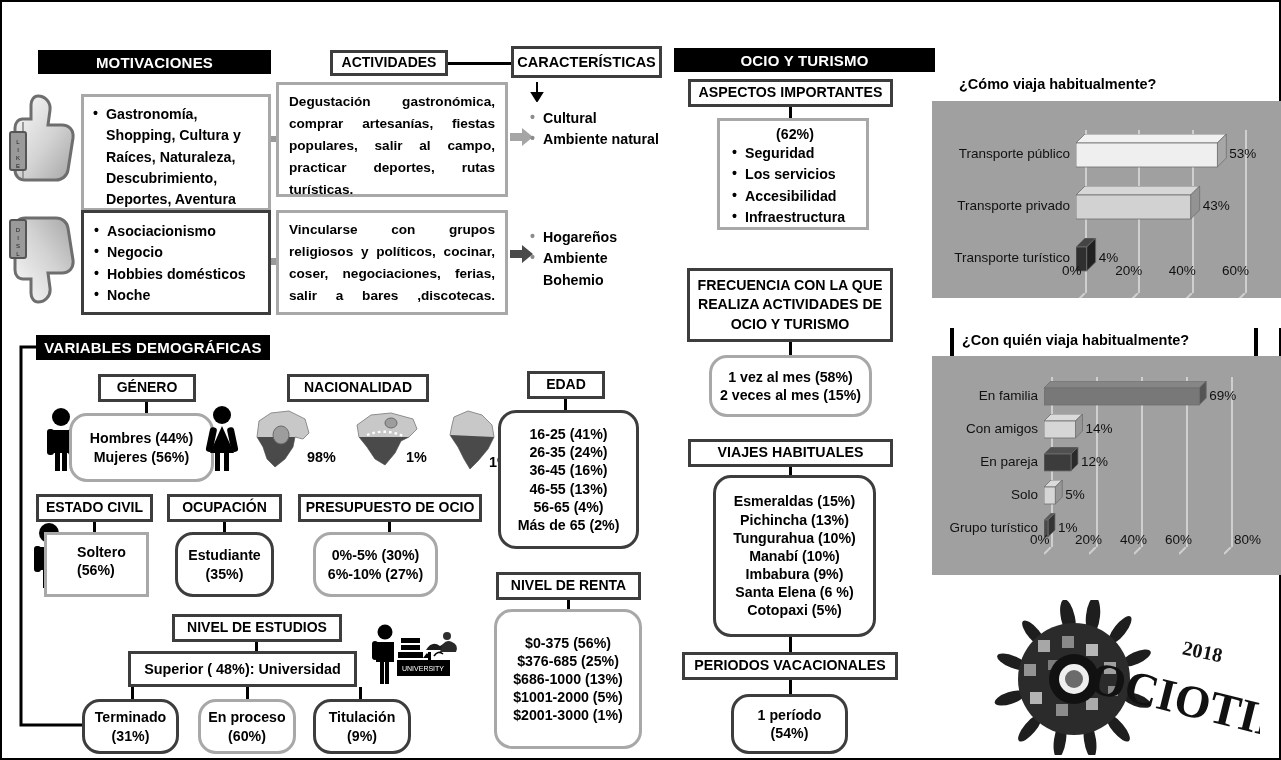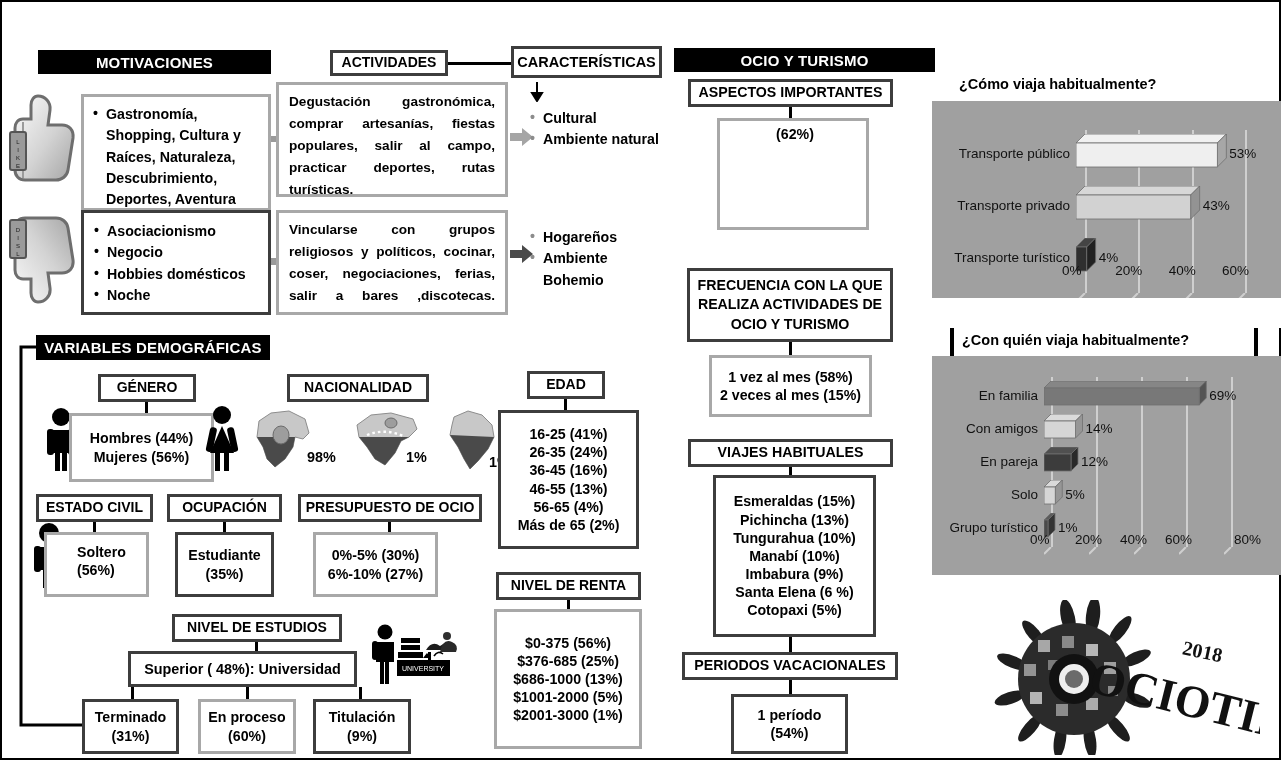--- a/index.html
+++ b/index.html
@@ -16,21 +16,21 @@
   .blackbar{background:#000;color:#fff;font-weight:bold;display:flex;
             align-items:center;justify-content:center;text-align:center;
             letter-spacing:.2px;}
   
   .hbox{border:3px solid #3d3d3d;background:#fff;display:flex;align-items:center;
         justify-content:center;text-align:center;font-weight:bold;line-height:1.12;}
   
   .cbox{border:3px solid #a8a8a8;background:#fff;}
   .cboxd{border:3px solid #3d3d3d;background:#fff;}
   .ctr{display:flex;flex-direction:column;align-items:center;justify-content:center;
-       text-align:center;font-weight:bold;line-height:1.28;}
+       text-align:center;font-weight:bold;line-height:1.28;border-radius:18px;}
   .just{text-align:justify;text-align-last:justify;font-weight:bold;line-height:1.62;}
   ul.bul{margin:0;padding:0;list-style:none;font-weight:bold;}
   ul.bul li{position:relative;padding-left:13px;line-height:1.5;}
   ul.bul li:before{content:"•";position:absolute;left:0;top:-1px;}
   ul.bulg li:before{color:#8c8c8c;}
   .line{background:#000;}
   .lineg{background:#9a9a9a;}
   
   .chartpanel{background:#a0a0a0;}
   .cat{font-size:13.5px;color:#111;white-space:nowrap;}
@@ -153,20 +153,26 @@
     </ul>
   </div>
 
   <div class="abs blackbar" style="left:672px;top:46px;width:261px;height:24px;font-size:15px;">OCIO Y TURISMO</div>
 
   <div class="abs hbox" style="left:686px;top:77px;width:205px;height:28px;font-size:14.2px;">ASPECTOS IMPORTANTES</div>
   <div class="abs line" style="left:787px;top:105px;width:3px;height:12px;"></div>
 
   <div class="abs cbox" style="left:715px;top:116px;width:152px;height:112px;padding:5px 8px 0 12px;">
     <div style="text-align:center;font-weight:bold;font-size:14.2px;">(62%)</div>
+    <ul class="bul" style="font-size:14.2px;margin-top:1px;">
+      <li>Seguridad</li>
+      <li>Los servicios</li>
+      <li>Accesibilidad</li>
+      <li>Infraestructura</li>
+    </ul>
   </div>
 
   <div class="abs hbox" style="left:685px;top:266px;width:206px;height:74px;font-size:14.2px;padding:0 6px;line-height:1.38;">FRECUENCIA CON LA QUE REALIZA ACTIVIDADES DE OCIO Y TURISMO</div>
   <div class="abs line" style="left:787px;top:340px;width:3px;height:14px;"></div>
 
   <div class="abs cbox ctr" style="left:707px;top:353px;width:163px;height:62px;font-size:14.2px;">
     <div>1 vez al mes (58%)</div>
     <div>2 veces al mes (15%)</div>
   </div>
 

